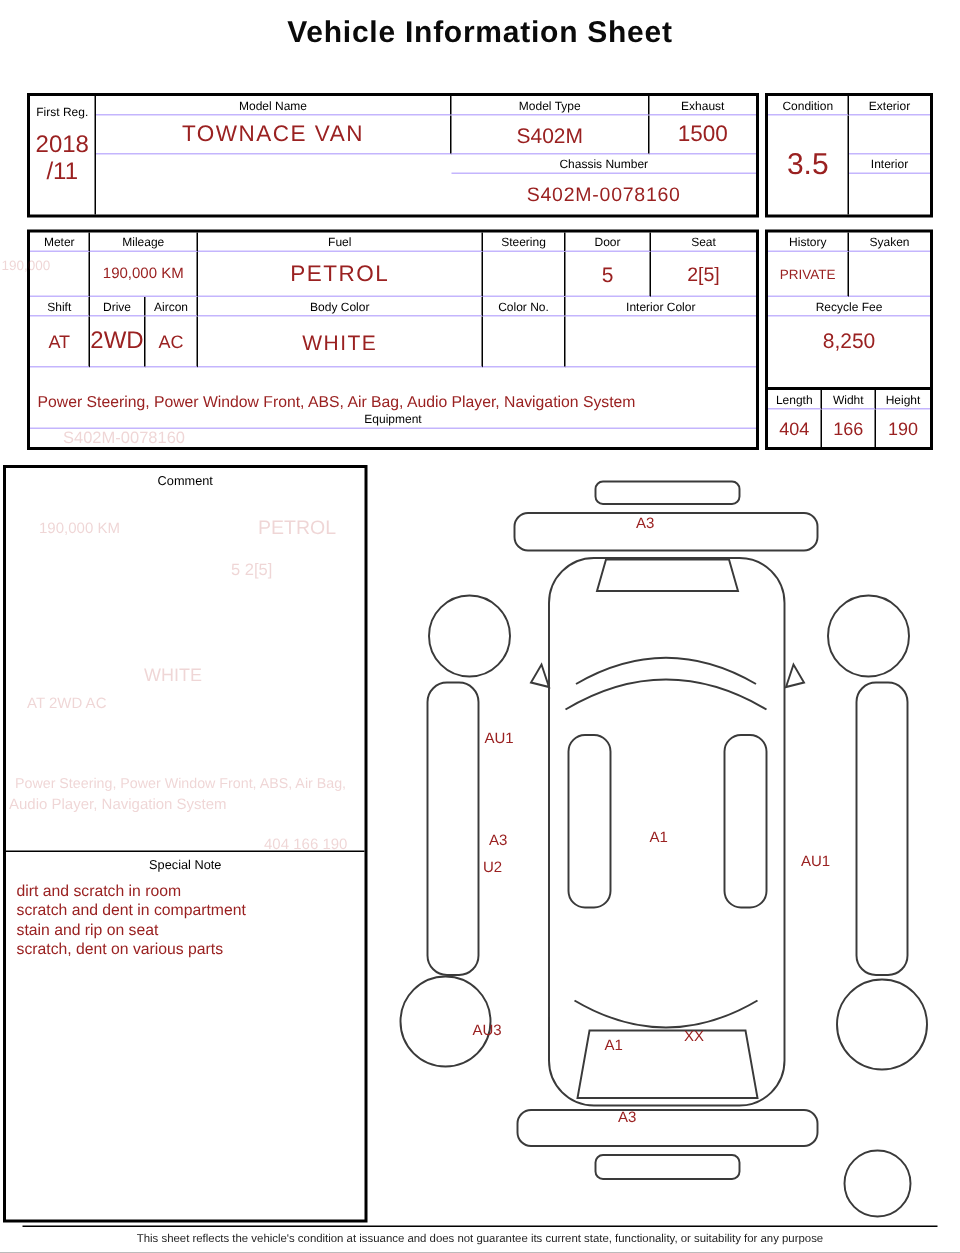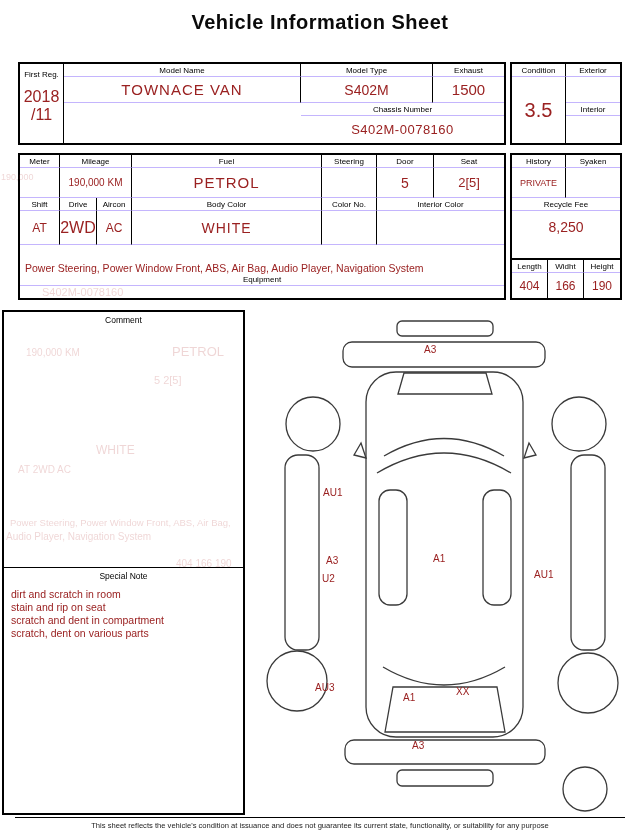--- a/index.html
+++ b/index.html
@@ -113,22 +113,22 @@
     <span class="ghost" style="left:14px;top:108px;font-size:10px;margin-top:44px;">AT 2WD AC</span>
     <span class="ghost" style="left:92px;top:131px;font-size:12px;">WHITE</span>
     <span class="ghost" style="left:6px;top:205px;font-size:9.5px;">Power Steering, Power Window Front, ABS, Air Bag,</span>
     <span class="ghost" style="left:2px;top:219px;font-size:10px;">Audio Player, Navigation System</span>
     <span class="ghost" style="left:172px;top:246px;font-size:10px;">404 166 190</span>
 
     <div style="position:absolute;left:0;top:255px;width:239px;border-top:1px solid #000;"></div>
     <div class="cell lbl" style="left:0;top:258px;width:239px;height:12px;font-size:8.5px;">Special Note</div>
     <div class="notes" style="position:absolute;left:7px;top:276px;width:228px;text-align:left;">
       <div>dirt and scratch in room</div>
+      <div>scratch and dent in compartment</div>
       <div>stain and rip on seat</div>
-      <div>scratch and dent in compartment</div>
       <div>scratch, dent on various parts</div>
     </div>
   </div>
 
   <span class="ghost" style="left:42px;top:286px;font-size:11px;">S402M-0078160</span>
   <span class="ghost" style="left:1px;top:172px;font-size:9px;text-align:right;">190,000</span>
 
   <svg style="position:absolute;left:265px;top:315px;" width="365" height="500" viewBox="0 0 365 500" fill="none" stroke="#3a3a3a" stroke-width="1.3">
     <rect x="132" y="6" width="96" height="15" rx="5"></rect>
     <rect x="78" y="27" width="202" height="25" rx="9"></rect>

